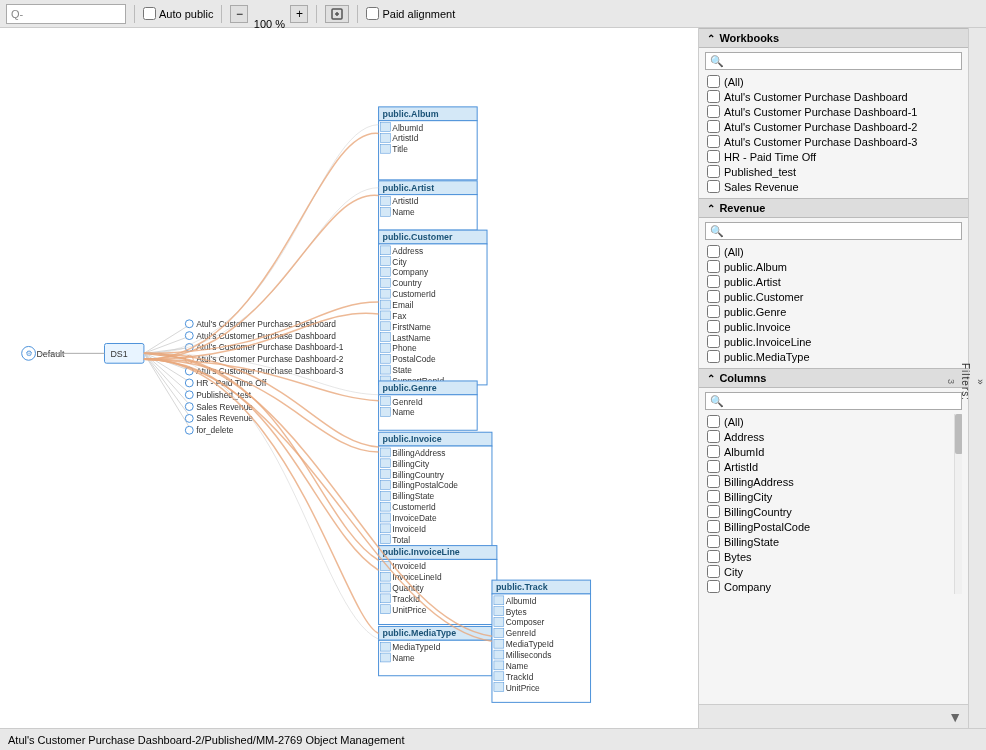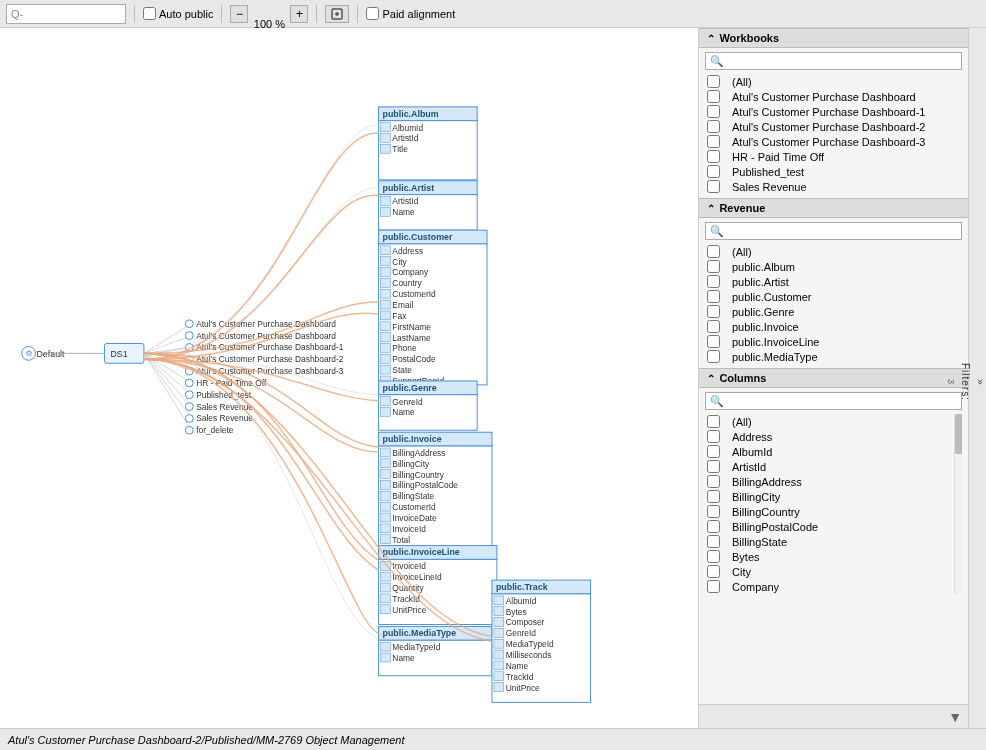--- a/index.html
+++ b/index.html
@@ -56,37 +56,36 @@
     }
     .section-header .chevron { font-size: 10px; }
 
     
     .filter-section { padding: 4px 6px; }
     .filter-search {
       display: flex; align-items: center; border: 1px solid #aaa; background: white;
       padding: 1px 4px; height: 18px; margin-bottom: 4px;
     }
     .filter-search input { border: none; outline: none; font-size: 11px; width: 100%; }
-    .filter-item { display: flex; align-items: center; gap: 12px; padding: 1px 2px; }
+    .filter-item { display: flex; align-items: center; gap: 4px; padding: 1px 2px; }
     .filter-item input[type=checkbox] { margin: 0; }
     .filter-item label { font-size: 11px; cursor: pointer; }
     .filter-scroll { max-height: 120px; overflow-y: auto; }
     .filter-scroll-columns { max-height: 180px; overflow-y: auto; }
 
     
     .filter-scroll::-webkit-scrollbar, .filter-scroll-columns::-webkit-scrollbar { width: 8px; }
     .filter-scroll::-webkit-scrollbar-track, .filter-scroll-columns::-webkit-scrollbar-track { background: #f0f0f0; }
     .filter-scroll::-webkit-scrollbar-thumb, .filter-scroll-columns::-webkit-scrollbar-thumb { background: #bbb; }
 
     
     .status-bar {
       height: 22px; background: #e8e8e8; border-top: 1px solid #ccc;
       display: flex; align-items: center; padding: 0 8px; font-size: 11px;
       flex-shrink: 0;
-      font-style: italic;
     }
 
     
     .canvas-svg { width: 100%; height: 100%; }
 
     
     .ds1-node { fill: #e8f4ff; stroke: #4a90d9; stroke-width: 1; }
 
     
     .line-active { stroke: #e8a87c; stroke-width: 1.5; fill: none; opacity: 0.8; }

